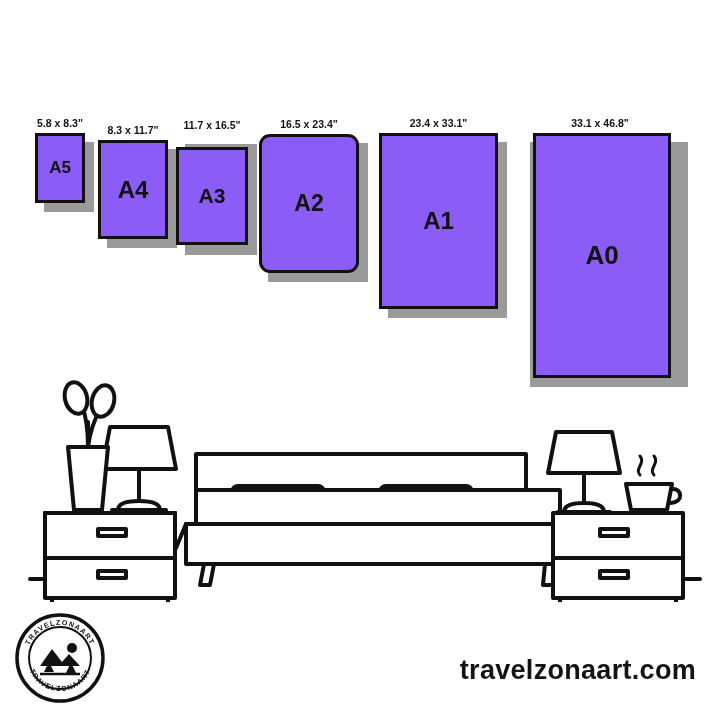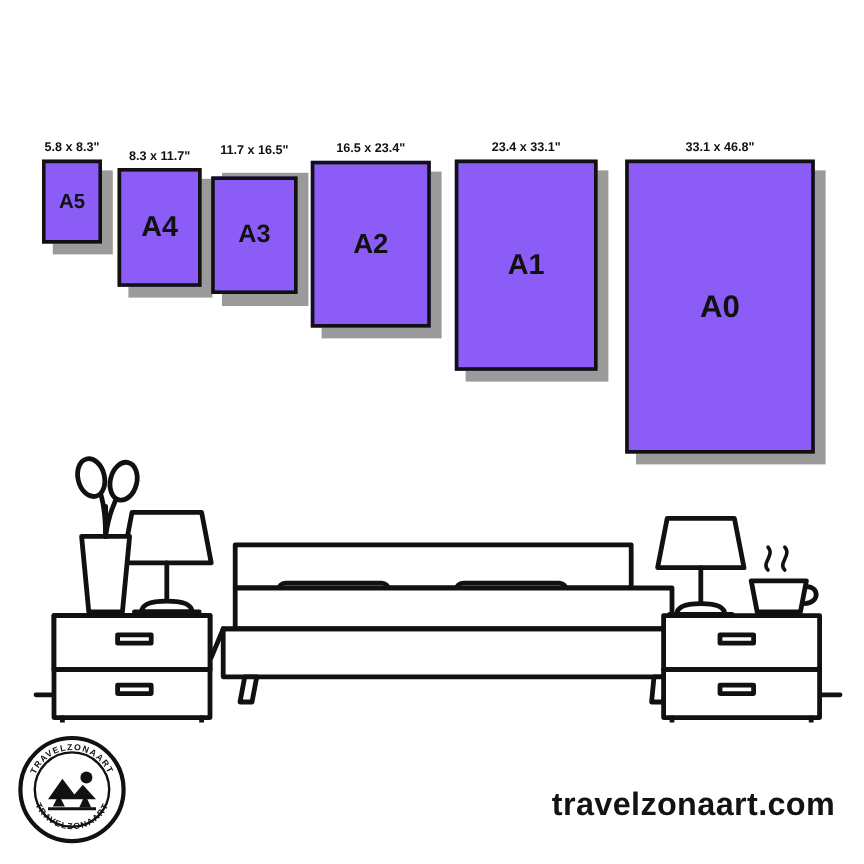--- a/index.html
+++ b/index.html
@@ -128,37 +128,37 @@
       <div class="frame-label" style="top: -16px;">11.7 x 16.5"</div>
       <div class="frame-shadow" style="left: 9px; top: 9px; width: 72px; height: 111px;"></div>
       <div class="frame-box" style="left: 0px; top: 12px; width: 72px; height: 98px;">
         <span class="frame-name" style="font-size: 21px;">A3</span>
       </div>
     </div>
 
     <div class="frame-wrap" style="left: 259px; top: 134px; width: 100px; height: 139px;">
       <div class="frame-label" style="top: -16px;">16.5 x 23.4"</div>
       <div class="frame-shadow" style="left: 9px; top: 9px; width: 100px; height: 139px;"></div>
-      <div class="frame-box" style="left: 0px; top: 0px; width: 100px; height: 139px;">
+      <div class="frame-box" style="left: 0px; top: 0px; width: 100px; height: 139px; border-radius: 11px;">
         <span class="frame-name" style="font-size: 23px;">A2</span>
       </div>
     </div>
 
     <div class="frame-wrap" style="left: 379px; top: 133px; width: 119px; height: 176px;">
       <div class="frame-label" style="top: -16px;">23.4 x 33.1"</div>
       <div class="frame-shadow" style="left: 9px; top: 9px; width: 119px; height: 176px;"></div>
       <div class="frame-box" style="left: 0px; top: 0px; width: 119px; height: 176px; text-align: center;">
         <span class="frame-name" style="font-size: 24px;">A1</span>
       </div>
     </div>
 
     <div class="frame-wrap" style="left: 521px; top: 133px; width: 158px; height: 245px;">
       <div class="frame-label" style="top: -16px;">33.1 x 46.8"</div>
       <div class="frame-shadow" style="left: 9px; top: 9px; width: 158px; height: 245px;"></div>
-      <div class="frame-box" style="left: 0px; top: 0px; width: 158px; height: 245px;">
+      <div class="frame-box" style="left: 12px; top: 0px; width: 138px; height: 245px;">
         <span class="frame-name" style="font-size: 26px;">A0</span>
       </div>
     </div>
   </div>
 
   <div class="room">
     <svg width="720" height="230" viewBox="0 0 720 230" xmlns="http://www.w3.org/2000/svg">
       <g fill="none" stroke="#111111" stroke-width="4" stroke-linecap="round" stroke-linejoin="round">
 
         <line x1="30" y1="207" x2="60" y2="207"></line>

